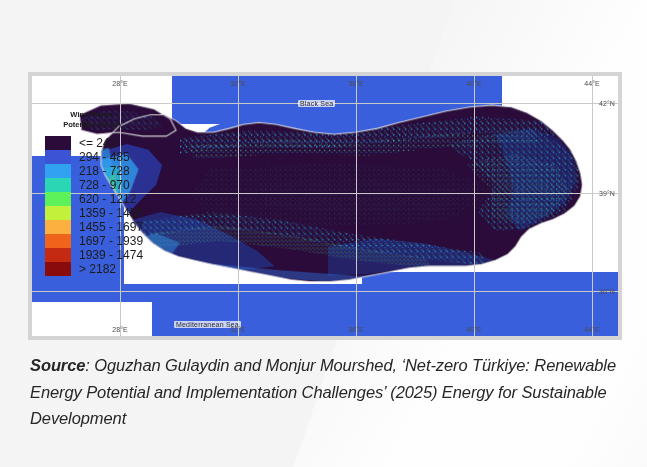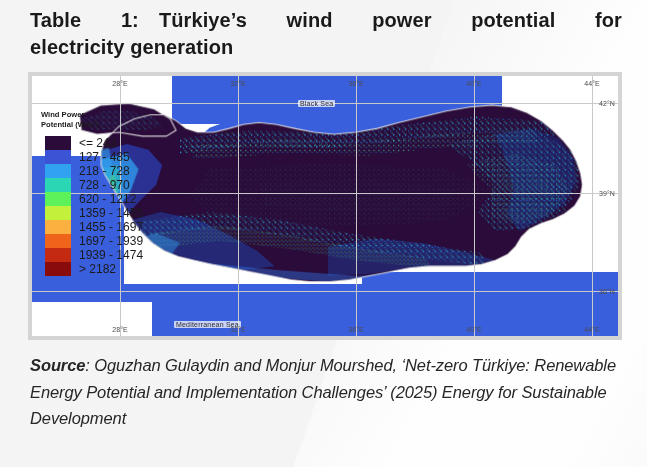--- a/index.html
+++ b/index.html
@@ -103,20 +103,21 @@
     position: absolute;
     left: 6px; top: 32px;
     z-index: 12;
     background: rgba(255,255,255,0.0);
     padding: 2px 3px;
   }
   .legend-title {
     font-size: 7.6px;
     font-weight: bold;
     color: #1c1c1c;
+    text-align: center;
     line-height: 1.28;
     margin-bottom: 7px;
     white-space: nowrap;
   }
   .legend-rows { display: flex; flex-direction: column; }
   .legend-row { display: flex; align-items: center; height: 14px; }
   .legend-swatch {
     width: 26px; height: 14px;
     flex: 0 0 26px;
     margin-left: 4px;
@@ -142,24 +143,20 @@
   }
   .source b { font-weight: bold; }
 </style>
 </head>
 <body>
 
 <div class="bg-streak"></div>
 
 <div class="page">
 
-  <div class="title">
-    <span class="line1">Table 1: Türkiye’s wind power potential for</span>
-    <span class="line2">electricity generation</span>
-  </div>
 
   <div class="figure-frame">
     <div class="map-canvas">
 
       <div class="sea" style="left:130px;top:0;width:340px;height:70px;
                   clip-path:polygon(8% 100%,14% 74%,22% 60%,32% 48%,44% 38%,56% 30%,66% 24%,76% 18%,86% 10%,94% 4%,100% 0%,100% 100%);"></div>
       <div class="sea" style="left:130px;top:0;width:360px;height:48px;"></div>
       <div class="sea" style="left:155px;top:56px;width:36px;height:12px;border-radius:40%;"></div>
 
       <div class="sea" style="left:0;top:78px;width:92px;height:186px;"></div>
@@ -318,21 +315,21 @@
           <div>Wind Power</div>
           <div>Potential (W/m²)</div>
         </div>
         <div class="legend-rows">
           <div class="legend-row">
             <span class="legend-swatch" style="background:#2a0b39;"></span>
             <span class="legend-label">&lt;= 243</span>
           </div>
           <div class="legend-row">
             <span class="legend-swatch" style="background:#3b54d6;"></span>
-            <span class="legend-label">127 - 485</span>
+            <span class="legend-label">294 - 485</span>
           </div>
           <div class="legend-row">
             <span class="legend-swatch" style="background:#31a2f0;"></span>
             <span class="legend-label">218 - 728</span>
           </div>
           <div class="legend-row">
             <span class="legend-swatch" style="background:#2bd6b4;"></span>
             <span class="legend-label">728 - 970</span>
           </div>
           <div class="legend-row">

